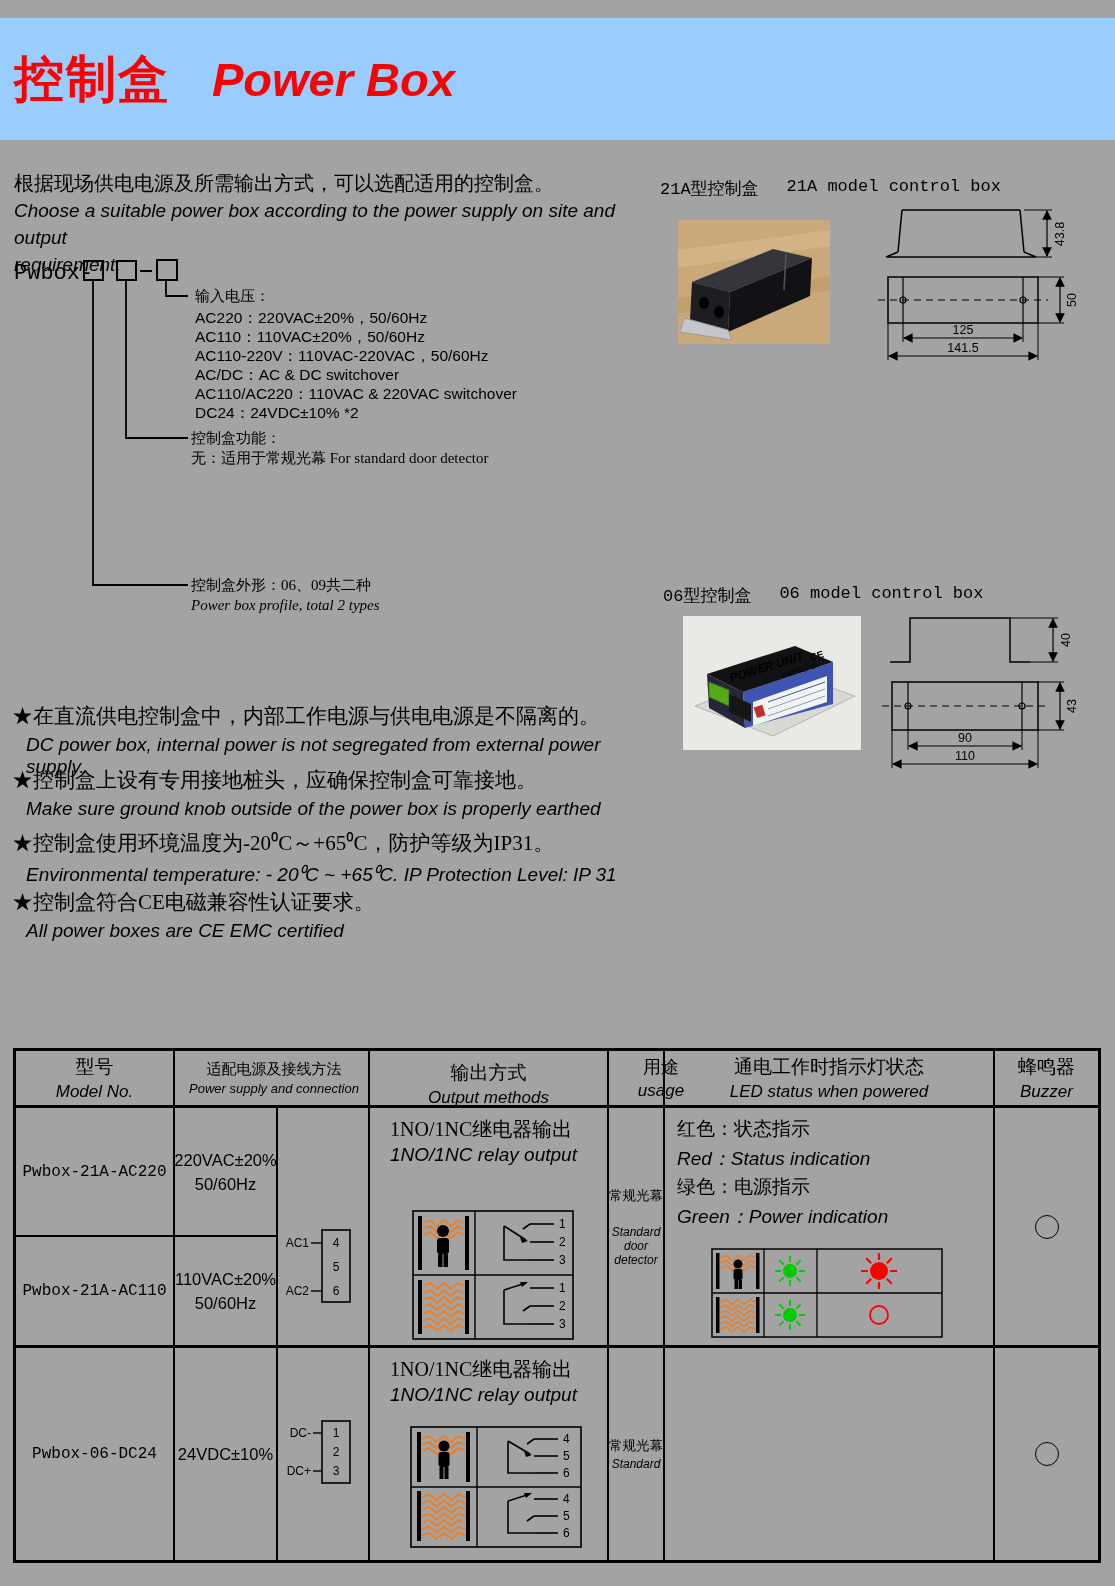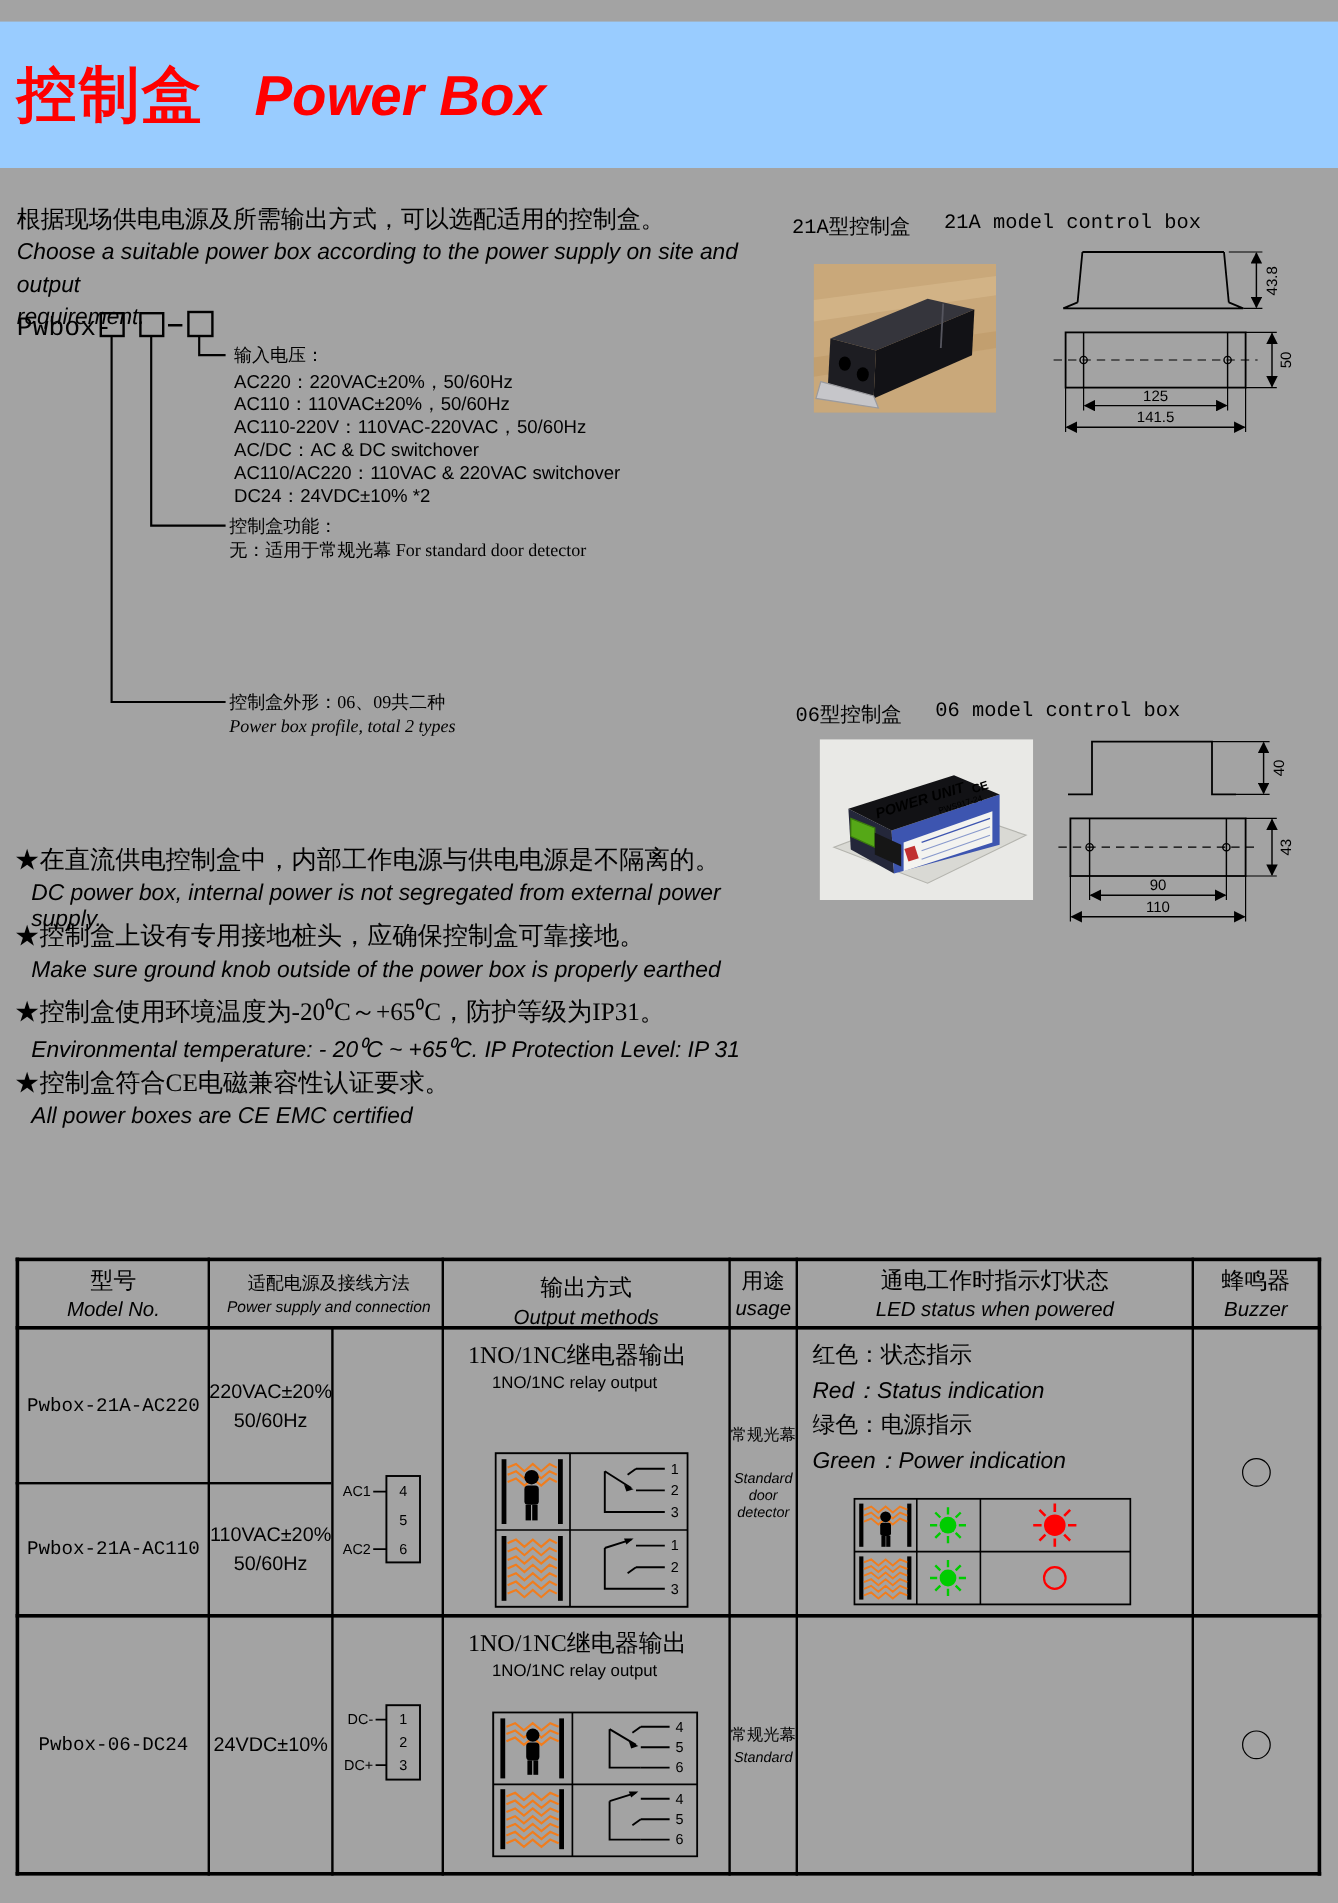--- a/index.html
+++ b/index.html
@@ -27,21 +27,21 @@
   .cell{position:absolute;display:flex;flex-direction:column;align-items:center;justify-content:center;text-align:center;}
   .th .zh{font-size:19px;font-family:"Liberation Serif",serif;}
   .th .en{font-size:17px;font-style:italic;margin-top:2px;}
   .th2 .zh{font-size:15px;}
   .th2 .en{font-size:13px;}
   .model{font-family:"Liberation Mono",monospace;font-size:16px;}
   .vac{font-size:16.5px;line-height:24px;}
   .usage .zh{font-size:13.5px;font-family:"Liberation Serif",serif;}
   .usage .en{font-size:12px;font-style:italic;margin-top:8px;line-height:14px;}
   .outtitle-zh{font-size:20px;font-family:"Liberation Serif",serif;}
-  .outtitle-en{font-size:14px;margin-left:20px;}
+  .outtitle-en{font-size:19px;font-style:italic;}
   .ledline-zh{font-size:19px;font-family:"Liberation Serif",serif;}
   .ledline-en{font-size:19px;font-style:italic;}
   .buzzer-circle{width:22px;height:22px;border:1.6px solid #000;border-radius:50%;}
   svg text{fill:#000;font-family:"Liberation Sans",sans-serif;}
   svg .dim{font-size:12.5px;}
   svg .pin{font-size:12px;}
   svg .opt{font-size:15.5px;}
   svg .lbl{font-size:15px;font-family:"Liberation Serif",serif;}
   svg .iten{font-style:italic;}
   svg .code{font-size:22px;font-family:"Liberation Mono",monospace;}
@@ -234,21 +234,21 @@
       <div class="en">Model No.</div>
     </div>
     <div class="cell th th2" style="left:162px;top:3px;width:198px;height:54px;">
       <div class="zh">适配电源及接线方法</div>
       <div class="en">Power supply and connection</div>
     </div>
     <div class="cell th" style="left:357px;top:9px;width:237px;height:54px;">
       <div class="zh">输出方式</div>
       <div class="en">Output methods</div>
     </div>
-    <div class="cell th" style="left:596px;top:3px;width:54px;height:54px;">
+    <div class="cell th" style="left:596px;top:3px;width:54px;height:54px;padding-left:25px;">
       <div class="zh" style="font-size:18px">用途</div>
       <div class="en">usage</div>
     </div>
     <div class="cell th" style="left:652px;top:3px;width:328px;height:54px;">
       <div class="zh">通电工作时指示灯状态</div>
       <div class="en">LED status when powered</div>
     </div>
     <div class="cell th" style="left:982px;top:3px;width:103px;height:54px;">
       <div class="zh">蜂鸣器</div>
       <div class="en">Buzzer</div>

